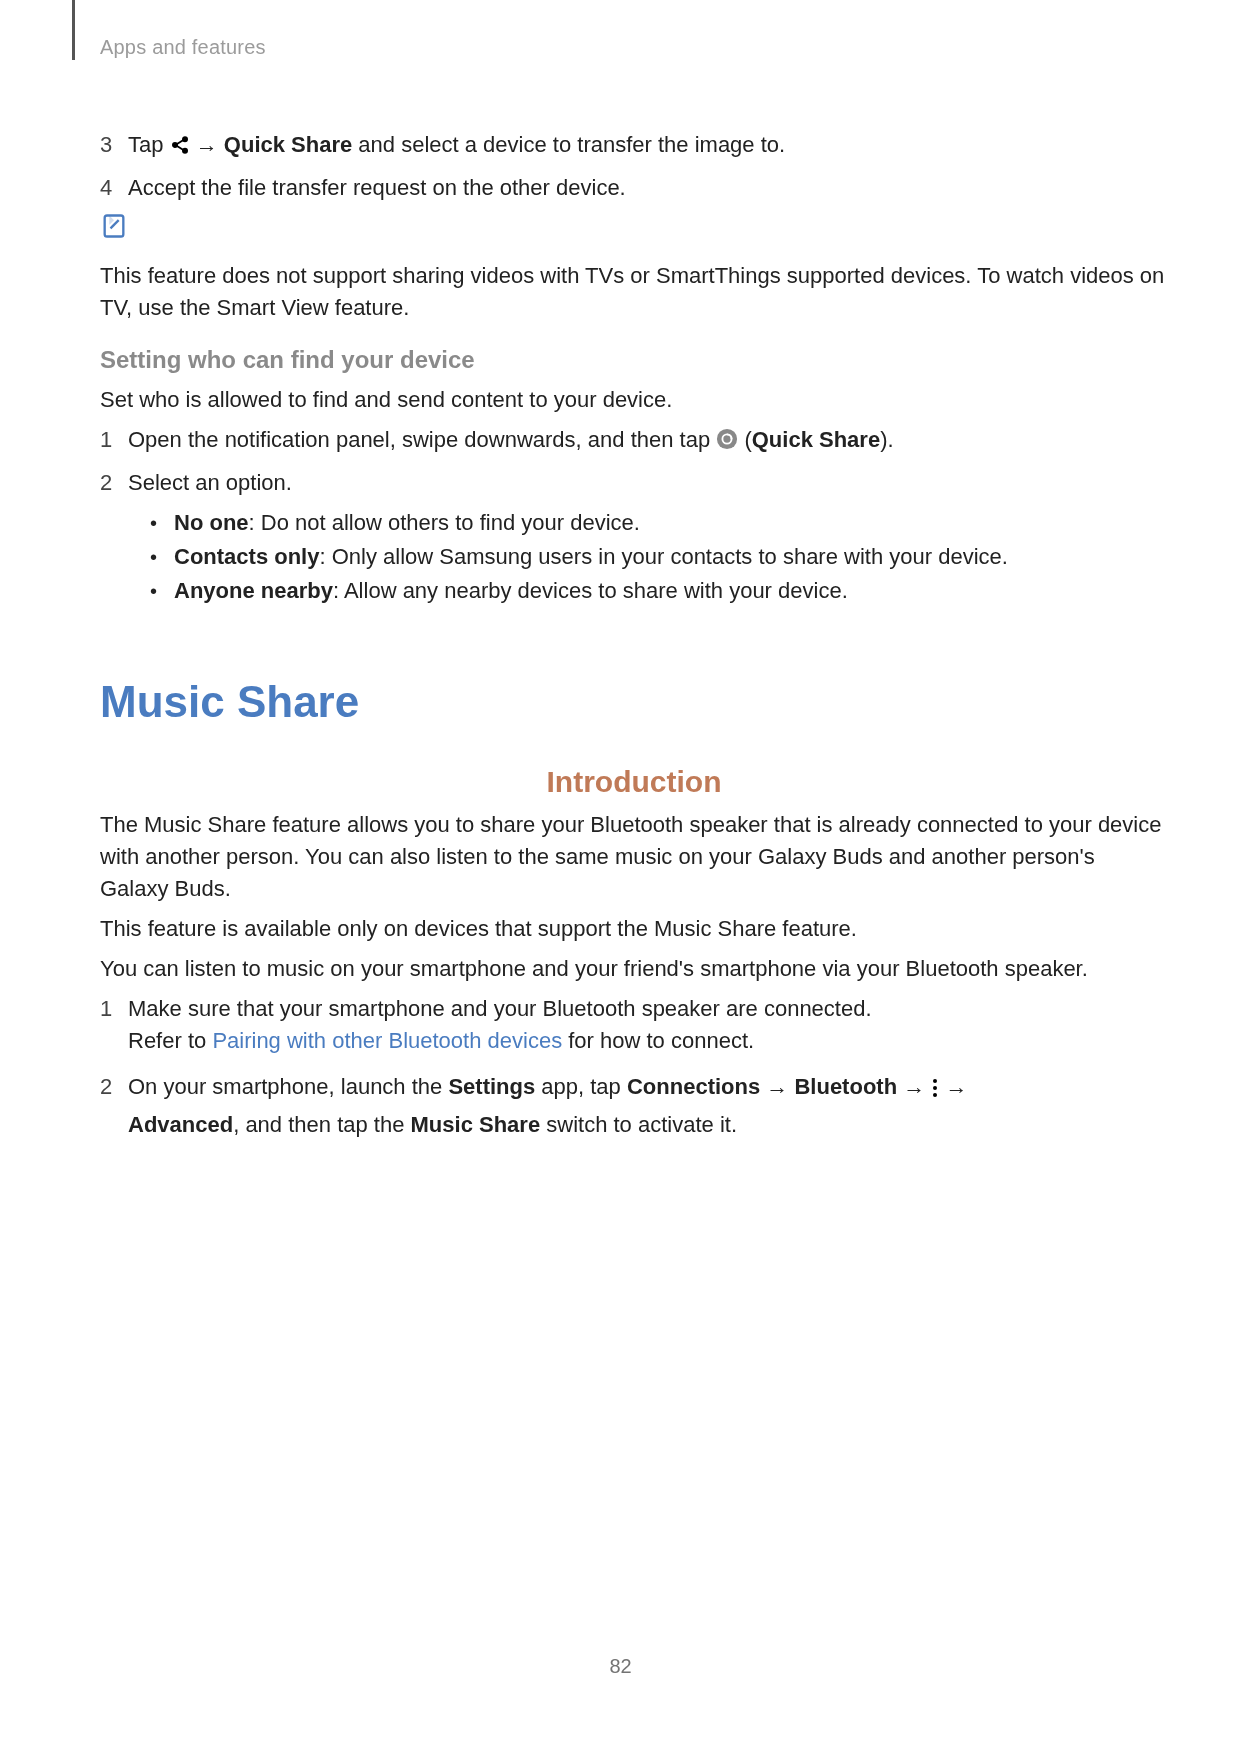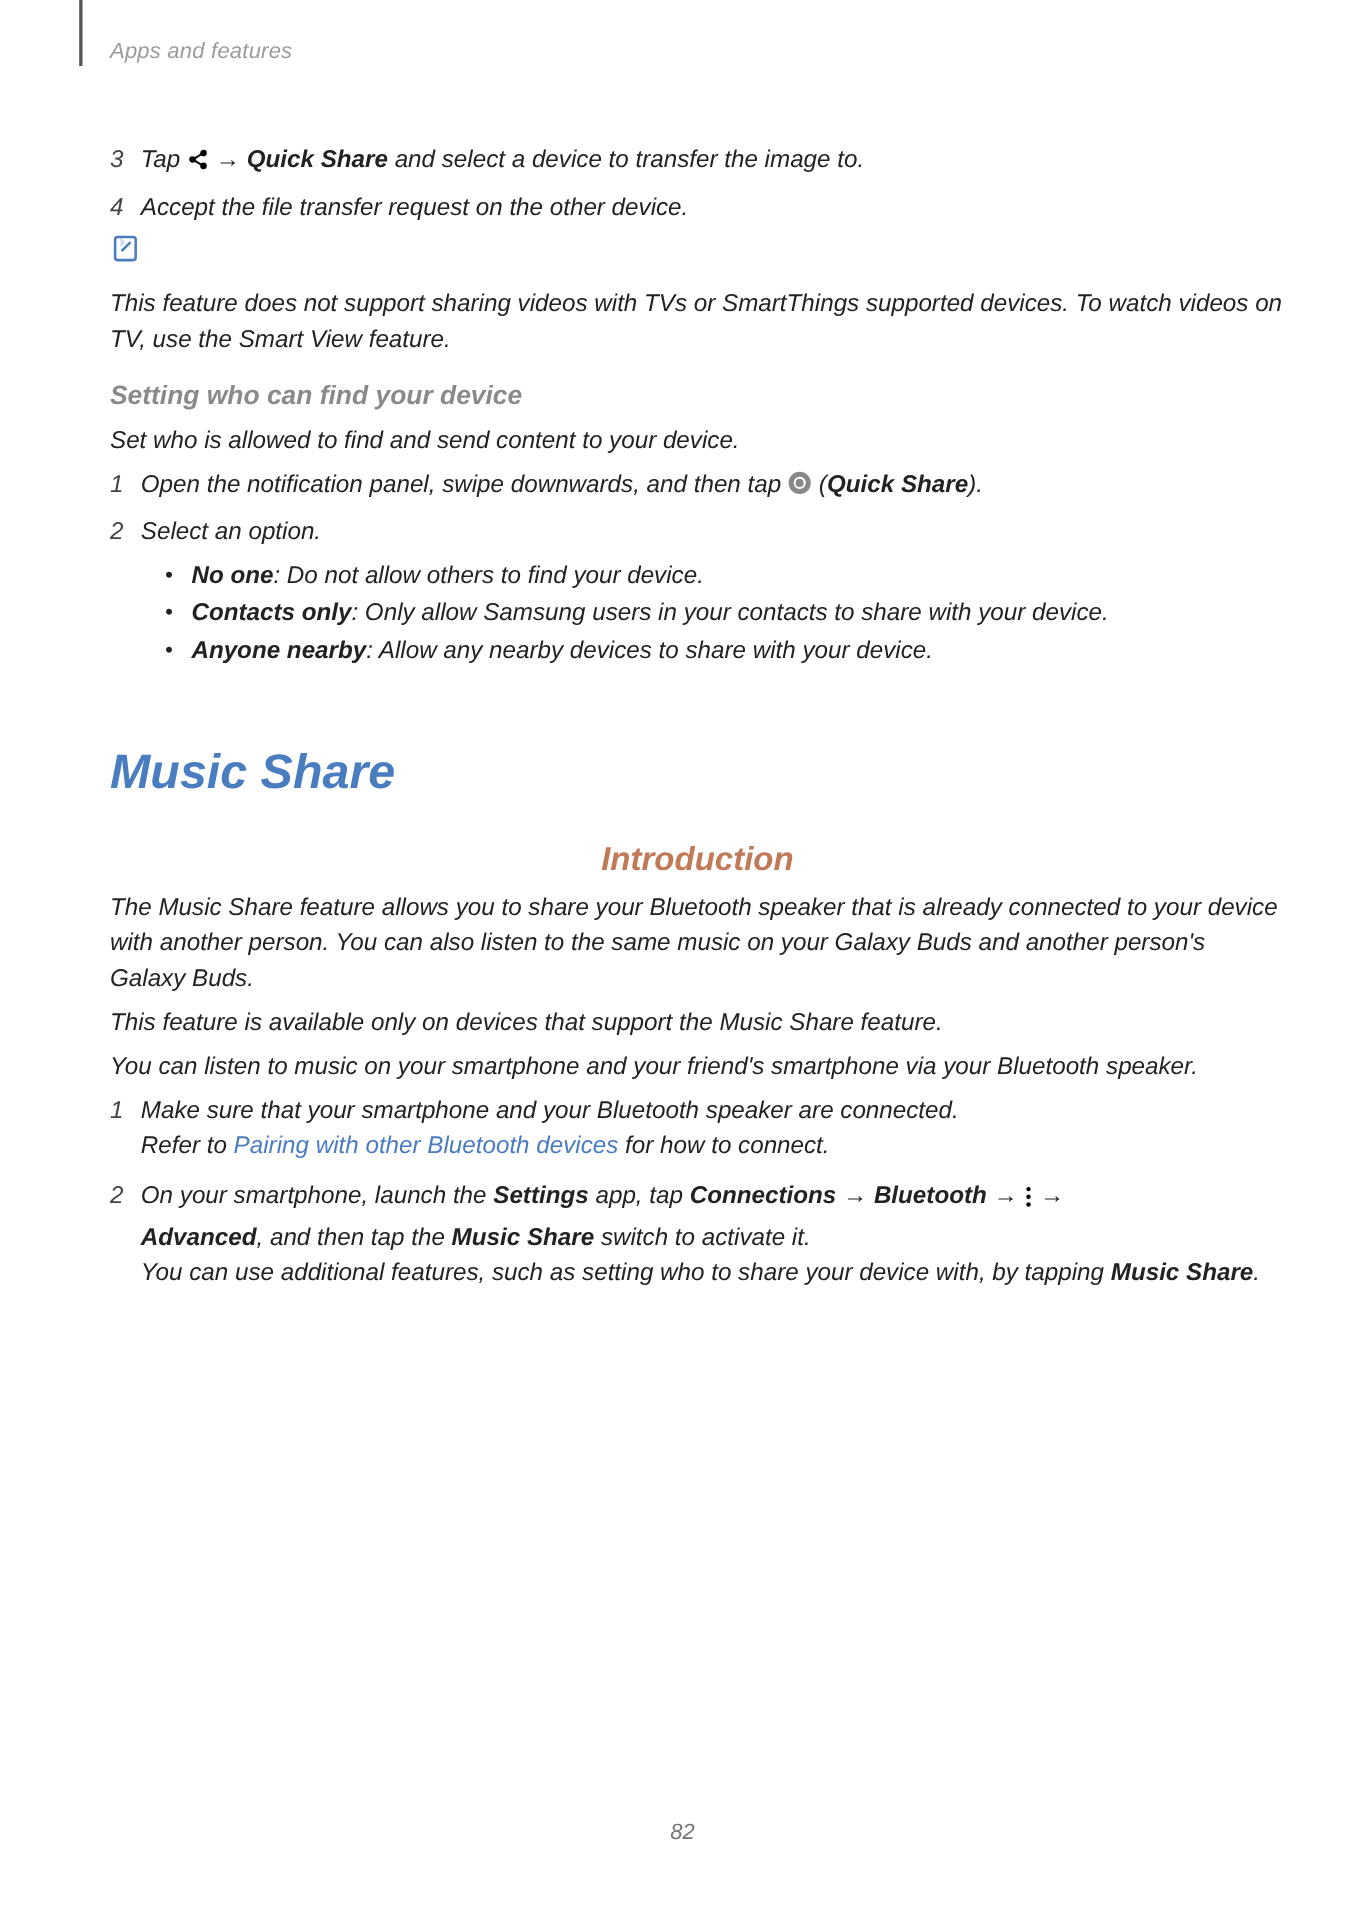--- a/index.html
+++ b/index.html
@@ -8,21 +8,20 @@
     background: #fff;
     font-family: "Segoe UI", "Helvetica Neue", Arial, sans-serif;
     color: #222;
   }
   .page {
     width: 1241px;
     height: 1722px;
     position: relative;
     box-sizing: border-box;
     padding: 36px 73px 0 100px;
-    font-style: italic;
   }
   .side-bar {
     position: absolute;
     left: 72px;
     top: 0;
     width: 3px;
     height: 60px;
     background: #555;
   }
   .breadcrumb {
@@ -237,22 +236,19 @@
         <div>
           <span>On your smartphone, launch the </span><span class="bold">Settings</span><span> app, tap </span><span class="bold">Connections</span><span> → </span><span class="bold">Bluetooth</span><span> → </span><span class="dots-vertical"><svg width="8" height="24" viewBox="0 0 8 24">
                 <circle cx="4" cy="5" r="2" fill="#000"></circle>
                 <circle cx="4" cy="12" r="2" fill="#000"></circle>
                 <circle cx="4" cy="19" r="2" fill="#000"></circle>
               </svg></span><span> → </span>
         </div>
         <div>
           <span class="bold">Advanced</span><span>, and then tap the </span><span class="bold">Music Share</span><span> switch to activate it.</span>
         </div>
-        <div>
-          <span>You can use additional features, such as setting who to share your device with, by tapping </span><span class="bold">Music Share</span><span>.</span>
-        </div>
       </div>
     </div>
 
   </div>
 
   <div class="page-num">82</div>
 </div>
 
 </body></html>

